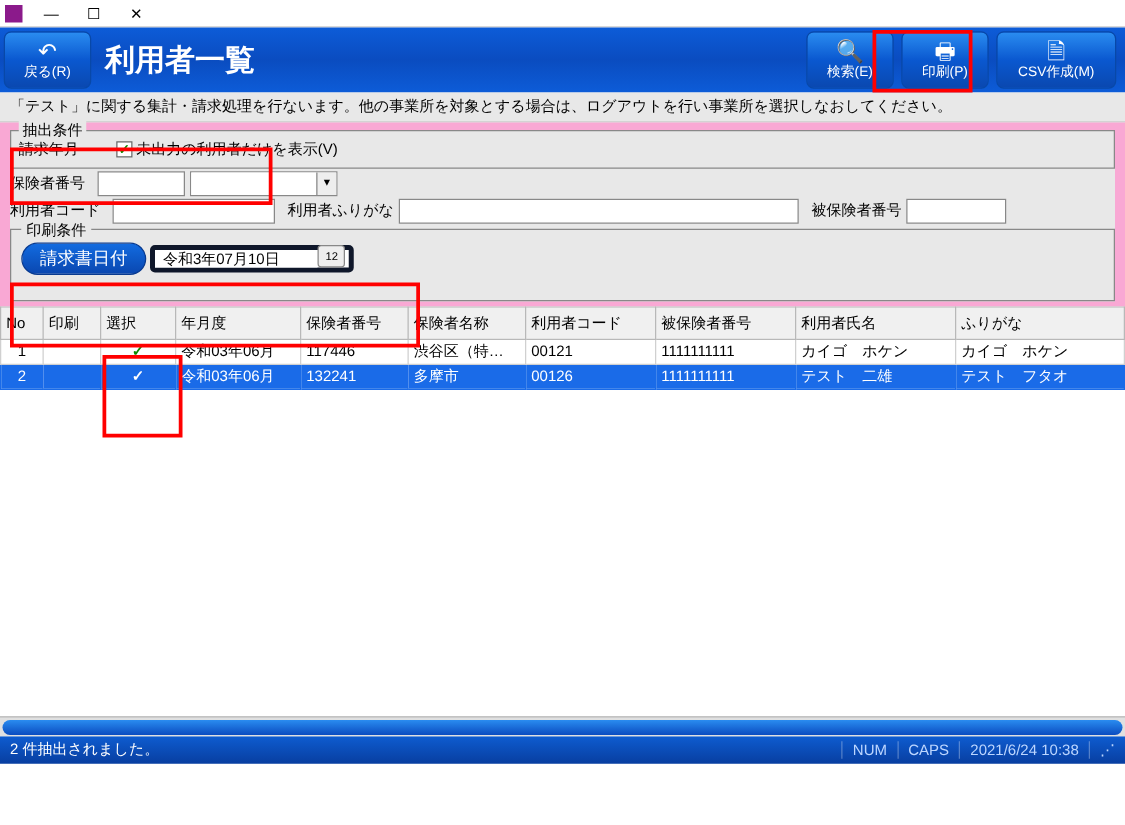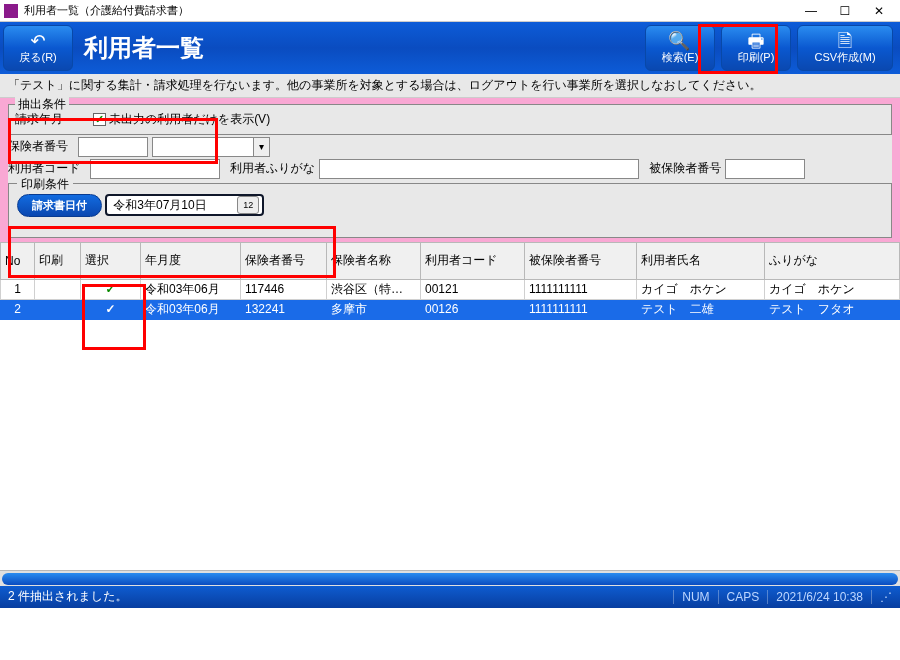--- a/index.html
+++ b/index.html
@@ -117,36 +117,35 @@
   .print-cond .legend-like {
     position: absolute; top: -8px; left: 8px;
     background:#e8e8e8; padding: 0 4px; font-size:12px;
   }
   .datebtn {
     display:inline-block;
     background: linear-gradient(to bottom,#126be0,#0a47b0);
     color:#fff;
     border-radius: 16px;
     padding: 3px 14px;
-    font-size: 11px;
+    font-size: 14px;
     border: 1px solid #083a90;
-    font-weight: bold;
-  }
-  .dateinp-wrap { display:inline-flex; align-items:center; border:2px solid #0f172a; background:#fff; height:22px; border-radius:4px;}
+  }
+  .dateinp-wrap { display:inline-flex; align-items:flex-end; border:4px solid #0f172a; background:#fff; height:22px; border-radius:4px;}
   .dateinp-wrap input{ border:none; width:130px; font-family:inherit; font-size:12px; padding:0 6px; }
   .calbtn { width:22px; height:18px; margin-right:3px; background:#eee; border:1px solid #888; border-radius:3px; font-size:9px; display:inline-flex; align-items:center; justify-content:center;}
   .grid-area { background:#fff; }
   table.grid { width: 100%; border-collapse: collapse; font-size:12px; }
   table.grid th {
     background:#f0f0f0;
     border:1px solid #b8b8b8;
     font-weight: normal;
     text-align:left;
     padding: 2px 4px;
-    height: 37px;
+    height: 26px;
   }
   table.grid td {
     border:1px solid #d0d0d0;
     padding: 1px 4px;
     height: 20px;
     overflow:hidden; white-space:nowrap;
   }
   tr.sel td { background:#1a6be8; color:#fff; border-color:#1a6be8;}
   .cell-check { text-align:center; color:#0a8a00; font-weight:bold;}
   tr.sel .cell-check { background:#1a6be8; color:#fff; }
@@ -172,21 +171,20 @@
   .statusbar .msg { flex:1; padding-left:8px;}
   .statusbar .cap { padding: 0 8px; border-left:1px solid rgba(255,255,255,0.3); color:#bcd6ff;}
   
   .hl { position:absolute; border: 3px solid #f00; pointer-events:none; }
 </style>
 </head>
 <body>
 
 <div class="titlebar">
   <div class="app-icon"></div>
-  <div class="title">利用者一覧（介護給付費請求書）</div>
   <div class="winbtn">―</div>
   <div class="winbtn">☐</div>
   <div class="winbtn">✕</div>
 </div>
 
 <div class="toolbar">
   <div class="tbtn">
     <span class="ticon">↶</span>
     <span>戻る(R)</span>
   </div>

